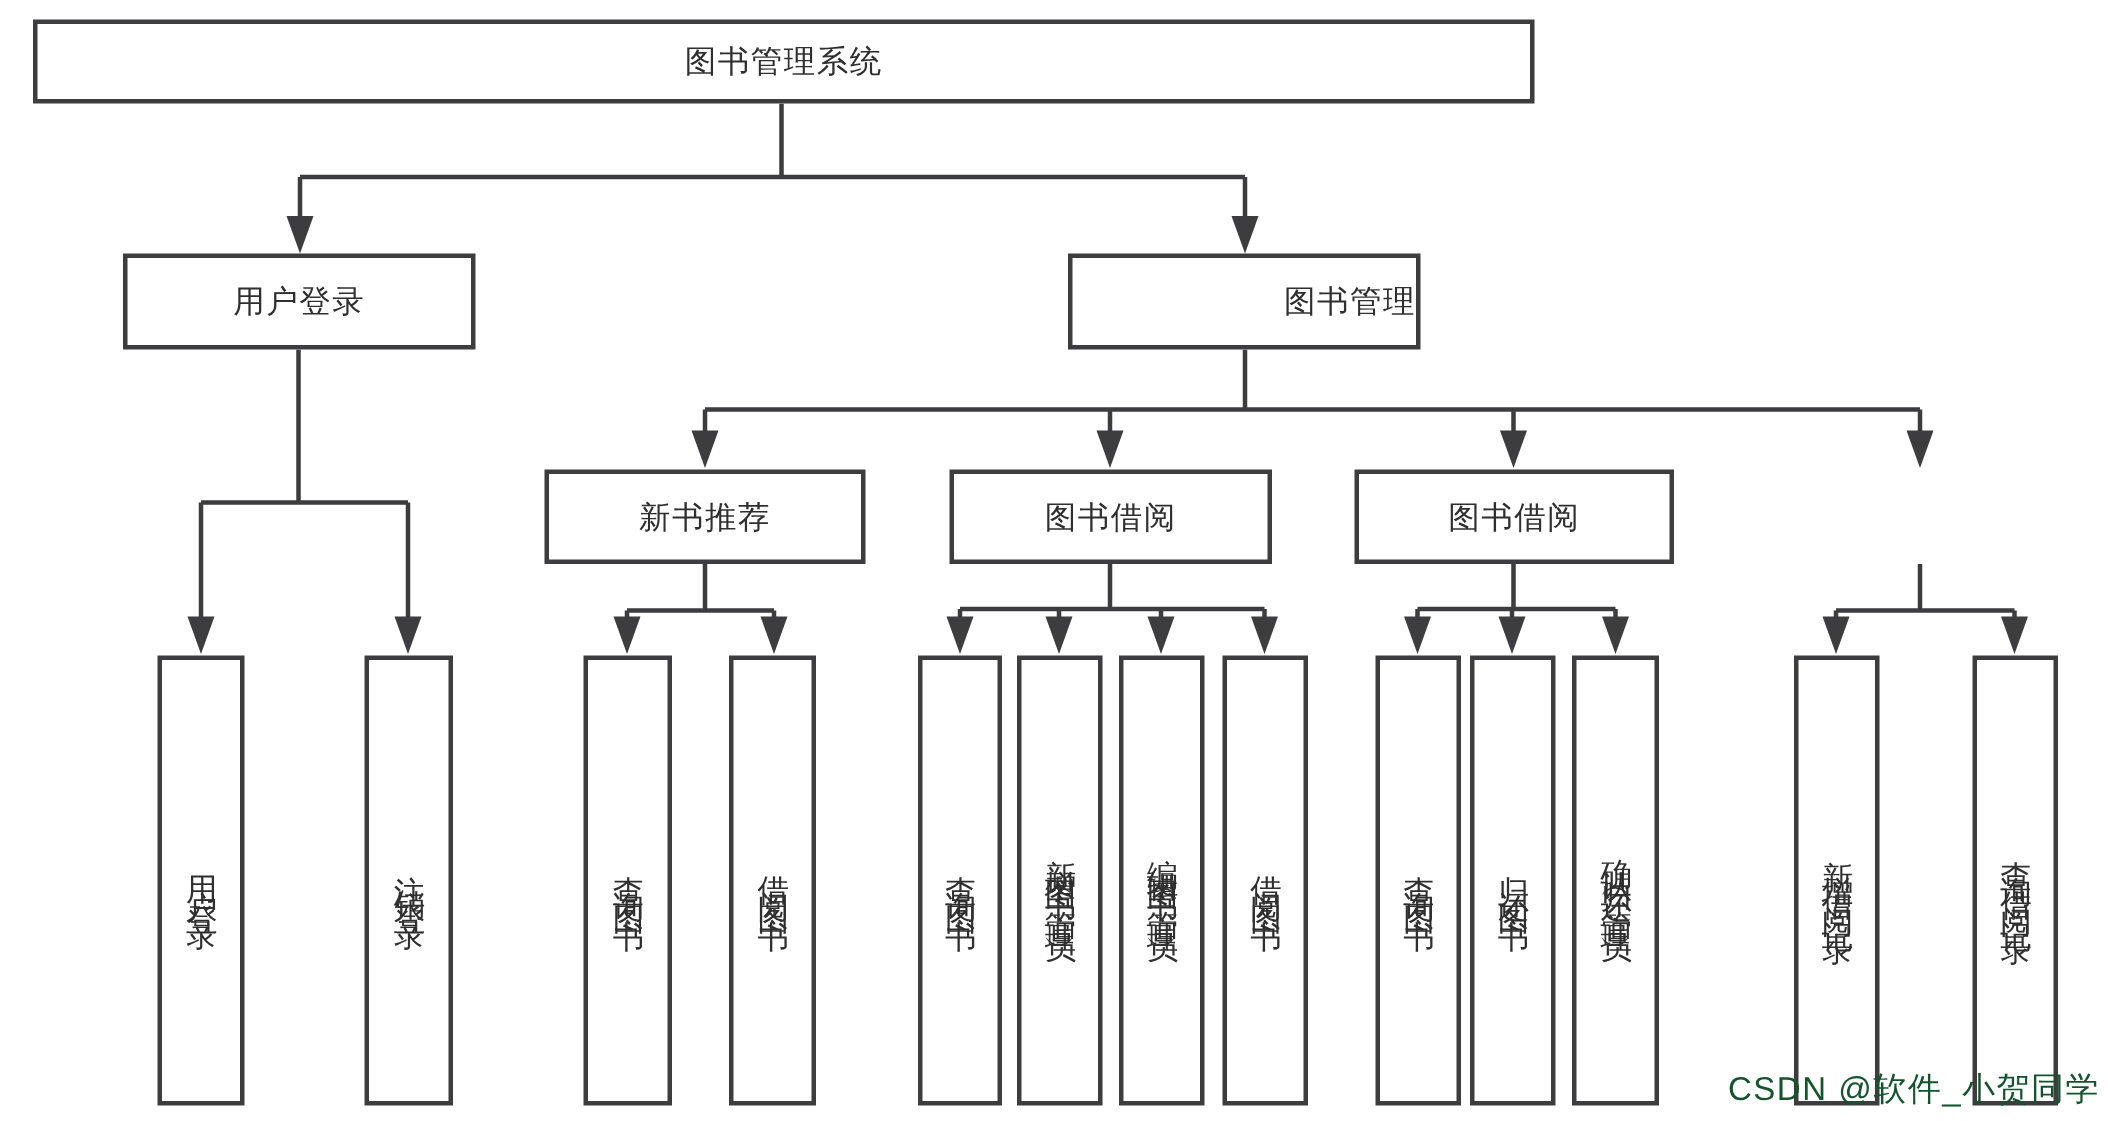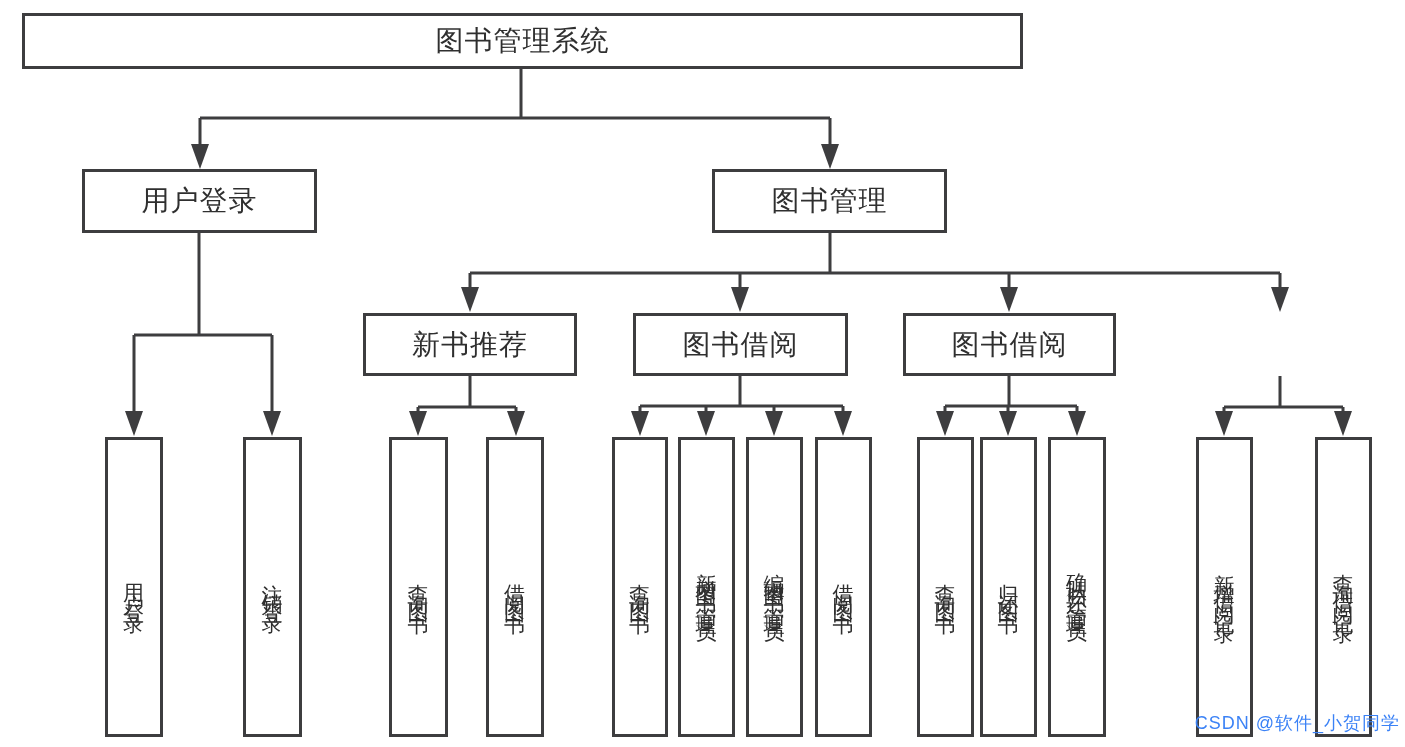--- a/index.html
+++ b/index.html
@@ -27,21 +27,21 @@
   }
   .node {
     position: absolute;
     box-sizing: border-box;
     border: 3px solid #3d3d3f;
     background: #ffffff;
     display: flex;
     align-items: center;
     justify-content: center;
     color: #2f2f2f;
-    font-size: 28px;
+    font-size: 21px;
     letter-spacing: 1px;
   }
   .leaf {
     position: absolute;
     box-sizing: border-box;
     border: 3px solid #3d3d3f;
     background: #ffffff;
     top: 437px;
     height: 300px;
     display: flex;
@@ -57,22 +57,22 @@
     line-height: 1;
     white-space: nowrap;
   }
   .leaf .v-label.tight {
     letter-spacing: 7px;
   }
   .watermark {
     position: absolute;
     right: 5px;
     top: 711px;
-    font-size: 18px;
-    color: #3b82f6;
+    font-size: 22px;
+    color: #14532d;
     letter-spacing: 1px;
     z-index: 10;
     white-space: nowrap;
   }
 </style>
 </head>
 <body>
 
 <div class="canvas">
 
@@ -107,21 +107,21 @@
     <polygon points="1334,411 1352,411 1343,436"></polygon>
   </svg>
 
   <div class="node" style="left:22px; top:13px; width:1001px; height:56px;">
     <span>图书管理系统</span>
   </div>
 
   <div class="node" style="left:82px; top:169px; width:235px; height:64px;">
     <span>用户登录</span>
   </div>
-  <div class="node" style="left:712px; top:169px; width:235px; height:64px;">
+  <div class="node" style="left:712px; top:169px; width:235px; height:64px;justify-content:flex-end;">
     <span>图书管理</span>
   </div>
 
   <div class="node" style="left:363px; top:313px; width:214px; height:63px;">
     <span>新书推荐</span>
   </div>
   <div class="node" style="left:633px; top:313px; width:215px; height:63px;">
     <span>图书借阅</span>
   </div>
   <div class="node" style="left:903px; top:313px; width:213px; height:63px;">

